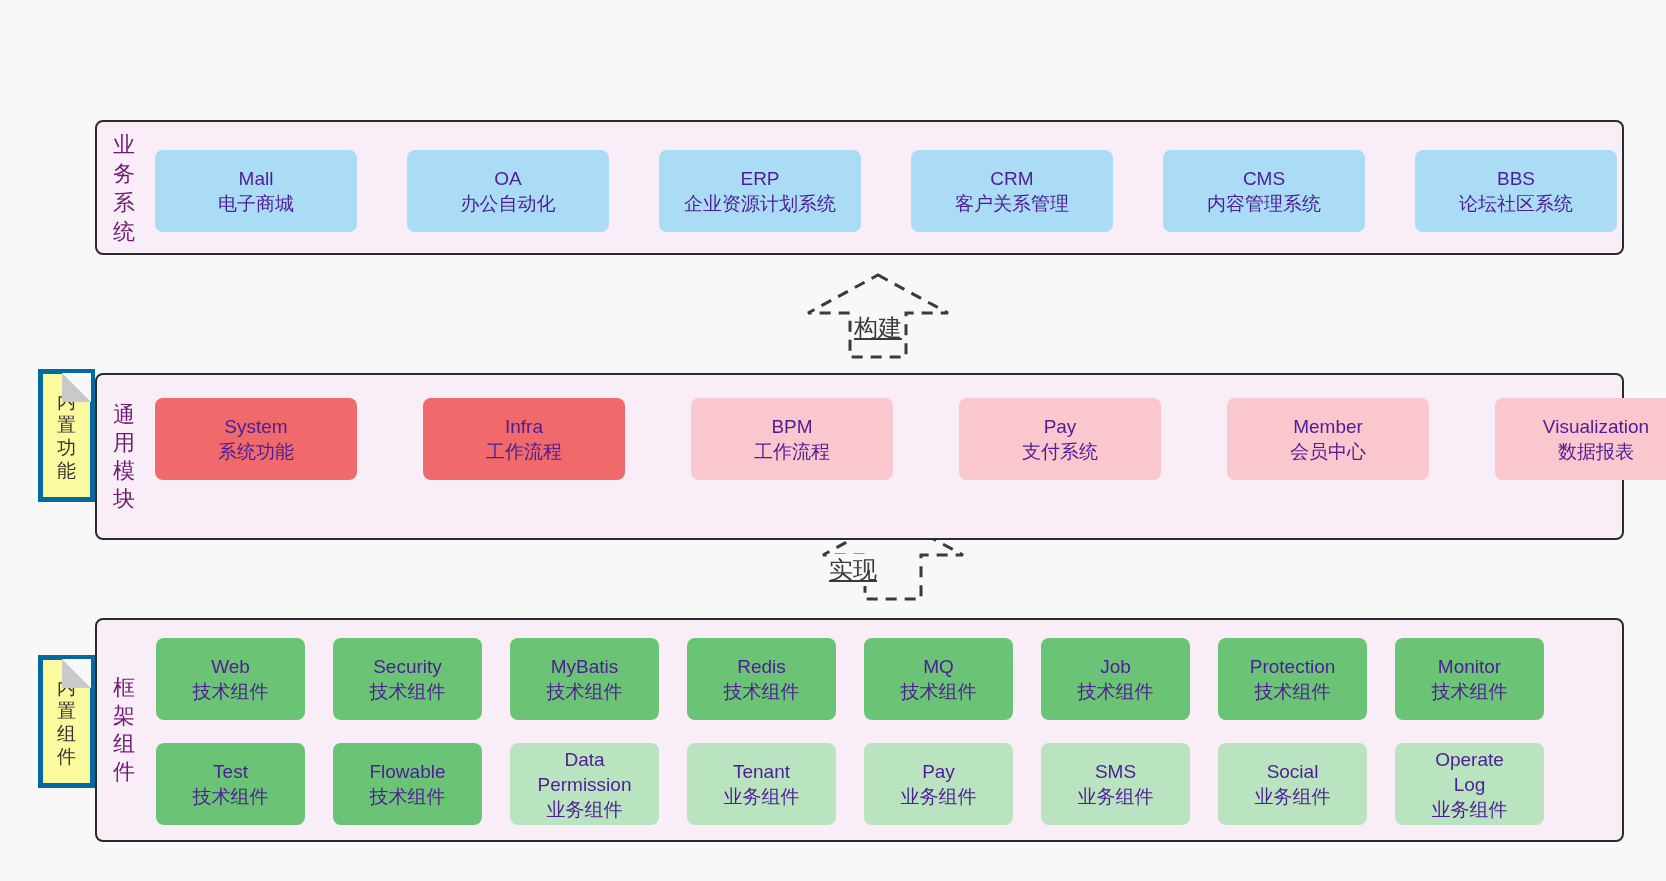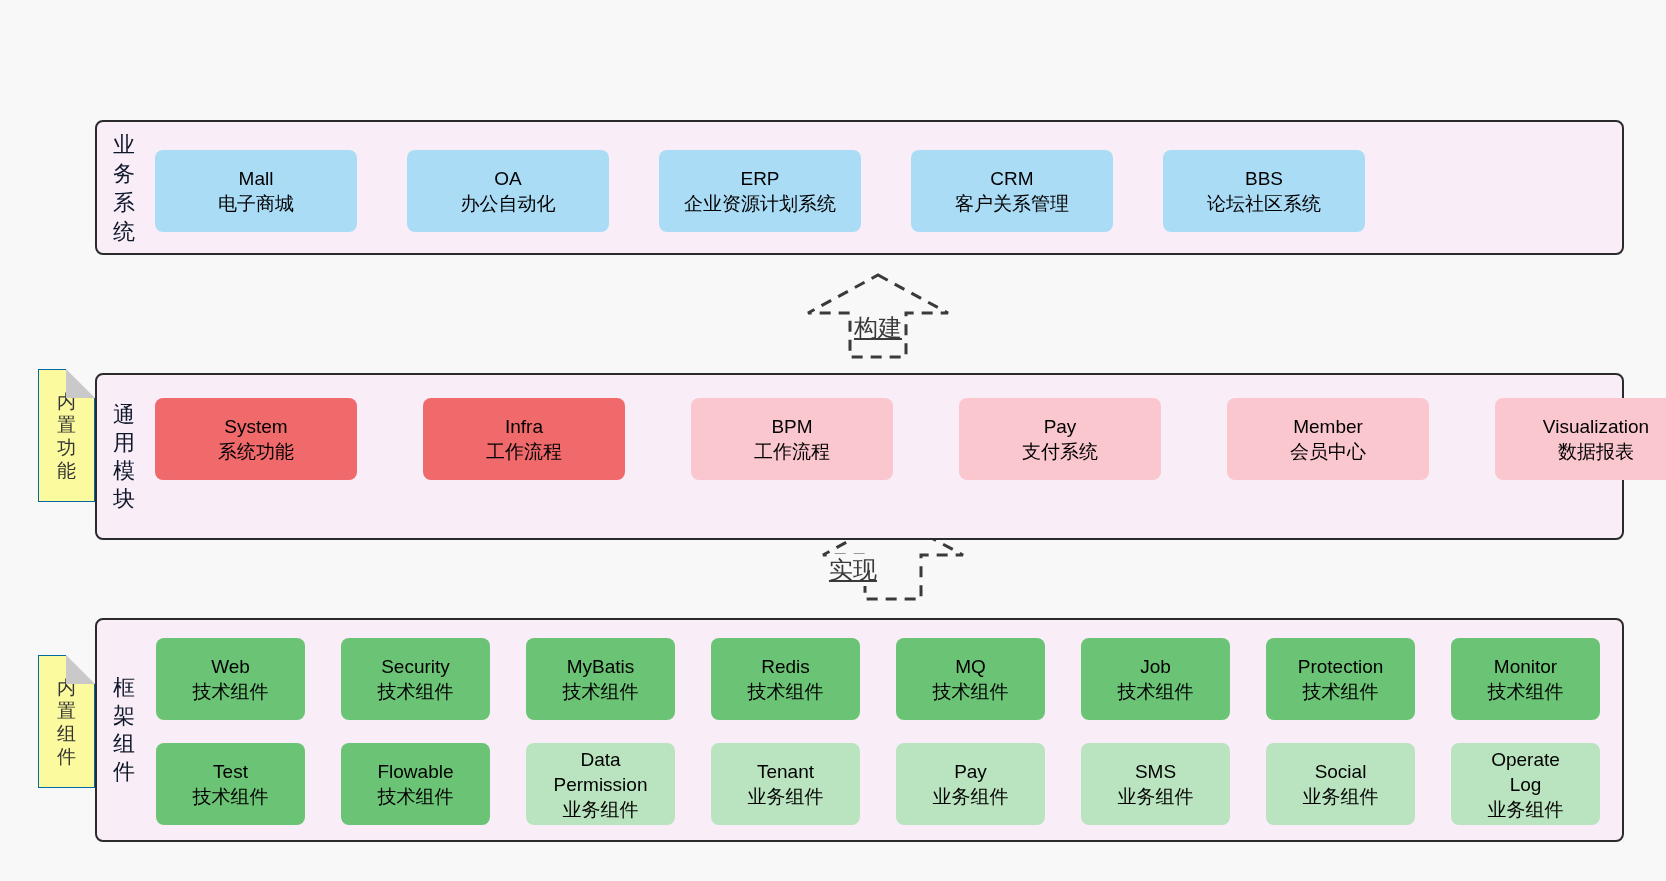--- a/index.html
+++ b/index.html
@@ -30,67 +30,67 @@
 
   .v-label{
     position:absolute;
     left:13px;top:50%;
     transform:translateY(-50%);
     width:28px;
     font-size:22px;
     line-height:28px;
     text-align:center;
     word-break:break-all;
-    color:#0f172a;
+    color:#701a75;
   }
   #section-business .v-label{line-height:29px;}
 
   
   .box-row{
     position:absolute;
     display:flex;
   }
   #section-business .box-row{left:58px;top:28px;gap:50px;}
   #section-modules  .box-row{left:58px;top:23px;gap:66px;}
-  #section-components .box-row{left:59px;gap:36px;}
+  #section-components .box-row{left:59px;gap:28px;}
   #section-components .row-0{top:18px;}
   #section-components .row-1{top:123px;}
 
   .box{
     height:82px;
     border-radius:8px;
     display:flex;
     flex-direction:column;
     justify-content:center;
     align-items:center;
     text-align:center;
     font-size:19px;
     line-height:25px;
-    color:#000000;
+    color:#4c1d95;
     box-sizing:border-box;
     padding:2px 24px;
   }
   #section-business .box,
   #section-modules .box{width:202px;}
   #section-components .box{width:149px;}
 
   .box-blue       {background:#abdcf6;}
   .box-red        {background:#f0696b;}
   .box-pink       {background:#fbc7cf;}
   .box-green      {background:#6bc475;}
   .box-green-light{background:#bae4bf;}
 
   
   .note{
     position:absolute;
     left:38px;
     width:57px;
     height:133px;
     background:#fbfa9e;
-    border:1px solid #0369a1;
+    border:5px solid #0369a1;
     box-sizing:border-box;
     z-index:1;
     display:flex;
     align-items:center;
     justify-content:center;
   }
   #note-modules   {top:369px;}
   #note-components{top:655px;}
   .note-fold{
     position:absolute;
@@ -149,20 +149,24 @@
         </div>
         <div class="box box-blue">
           <div class="box-name">ERP</div>
           <div class="box-desc">企业资源计划系统</div>
         </div>
         <div class="box box-blue">
           <div class="box-name">CRM</div>
           <div class="box-desc">客户关系管理</div>
         </div>
         <div class="box box-blue">
+          <div class="box-name">CMS</div>
+          <div class="box-desc">内容管理系统</div>
+        </div>
+        <div class="box box-blue">
           <div class="box-name">BBS</div>
           <div class="box-desc">论坛社区系统</div>
         </div>
       </div>
   </div>
 
   <div class="arrow" id="arrow-build">
     <svg viewBox="0 0 146 88">
       <polygon points="73,3 143,41 101,41 101,85 45,85 45,41 3,41" fill="none" stroke="#3a3a3a" stroke-width="3" stroke-dasharray="11,8"></polygon>
     </svg>

